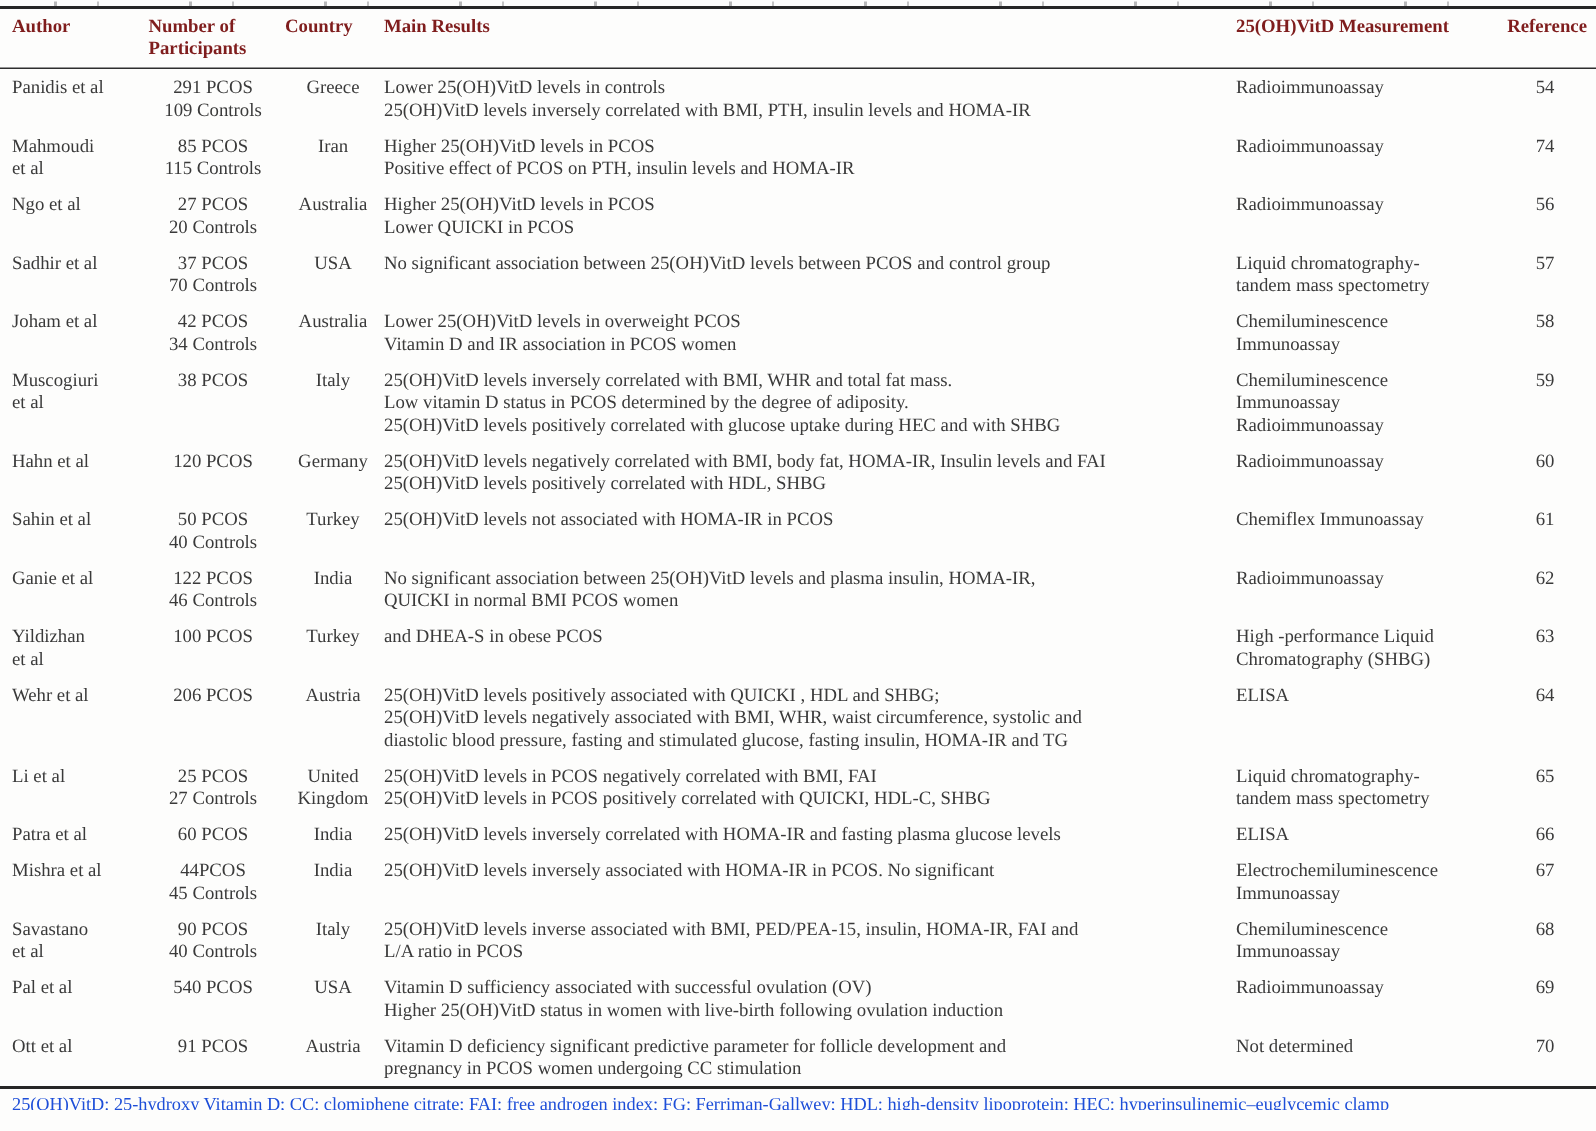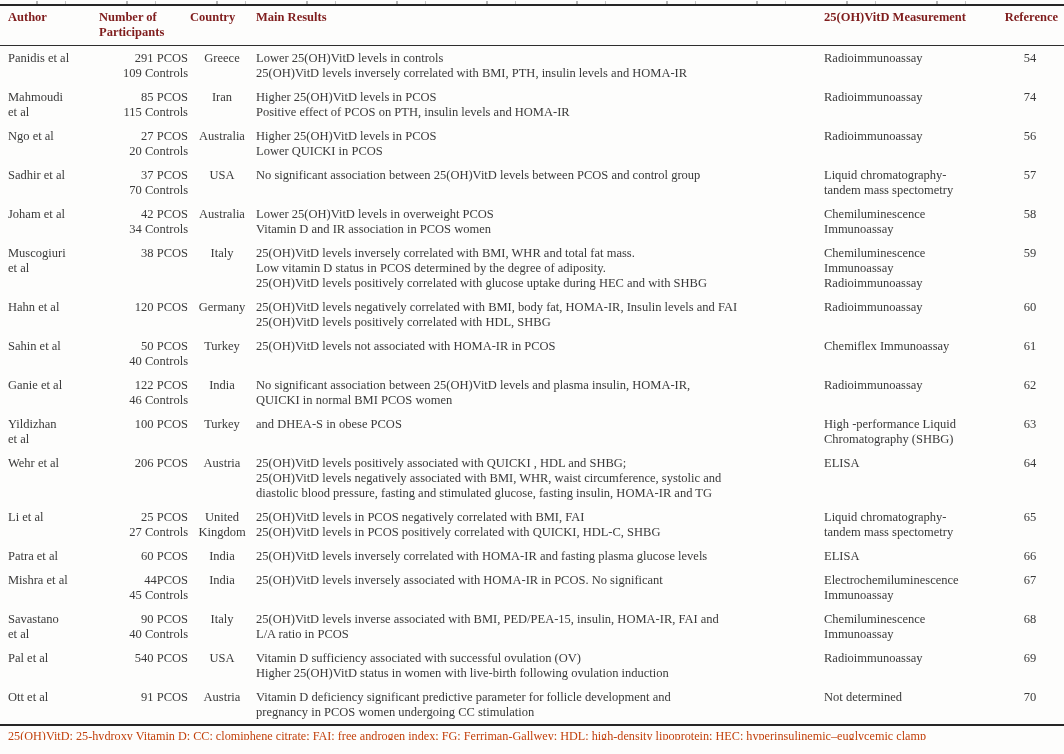--- a/index.html
+++ b/index.html
@@ -30,38 +30,38 @@
     align-items: flex-start;
     padding-left: 8px;
     padding-right: 6px;
   }
   .thead { padding-top: 4px; padding-bottom: 5px; font-weight: bold; color: #7f1d1d; }
   .trow  { padding-top: 5px; padding-bottom: 4px; }
   .cell  { box-sizing: border-box; }
   .line  { white-space: nowrap; }
   
   .c-author       { width: 88px; }
-  .c-participants { width: 92px; text-align: right; }
+  .c-participants { width: 92px; text-align: center; }
   .c-country      { width: 68px; text-align: center; }
   .c-results      { flex: 1; min-width: 0; padding-right: 4px; }
   .c-measurement  { width: 178px; }
   .c-reference    { width: 56px; text-align: center; }
   
   .h-participants { text-align: left; padding-left: 3px; }
   .h-country      { text-align: left; padding-left: 2px; }
   .h-reference    { text-align: right; }
   .footnote {
     margin-top: 3px;
     padding: 0 8px;
     font-size: 12.2px;
     line-height: 14px;
     height: 11px;            
     overflow: hidden;
     white-space: nowrap;
-    color: #c2410c;
+    color: #1d4ed8;
   }
 </style>
 </head>
 <body>
 
 <div class="page">
   <div class="caption-remnant"></div>
   <div class="rule-thick"></div>
   <div class="thead" id="thead">
       <div class="cell c-author h-author">

